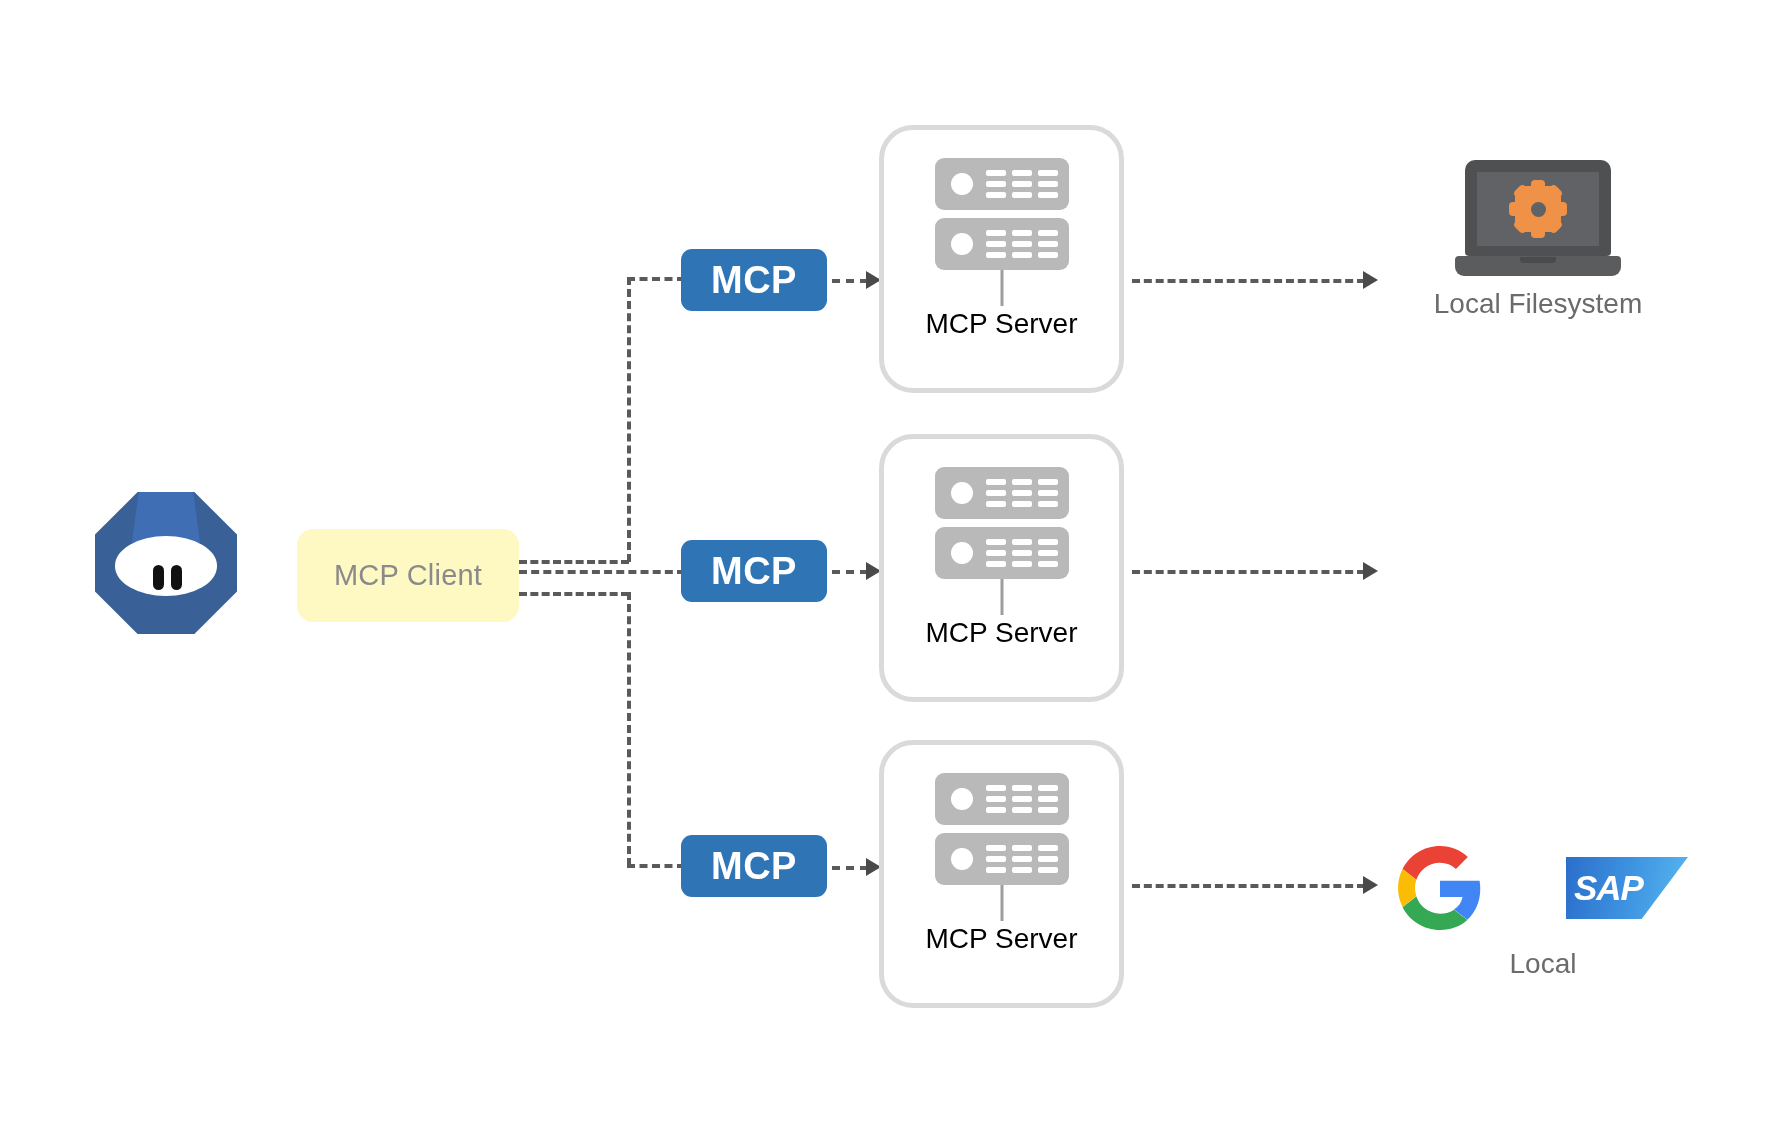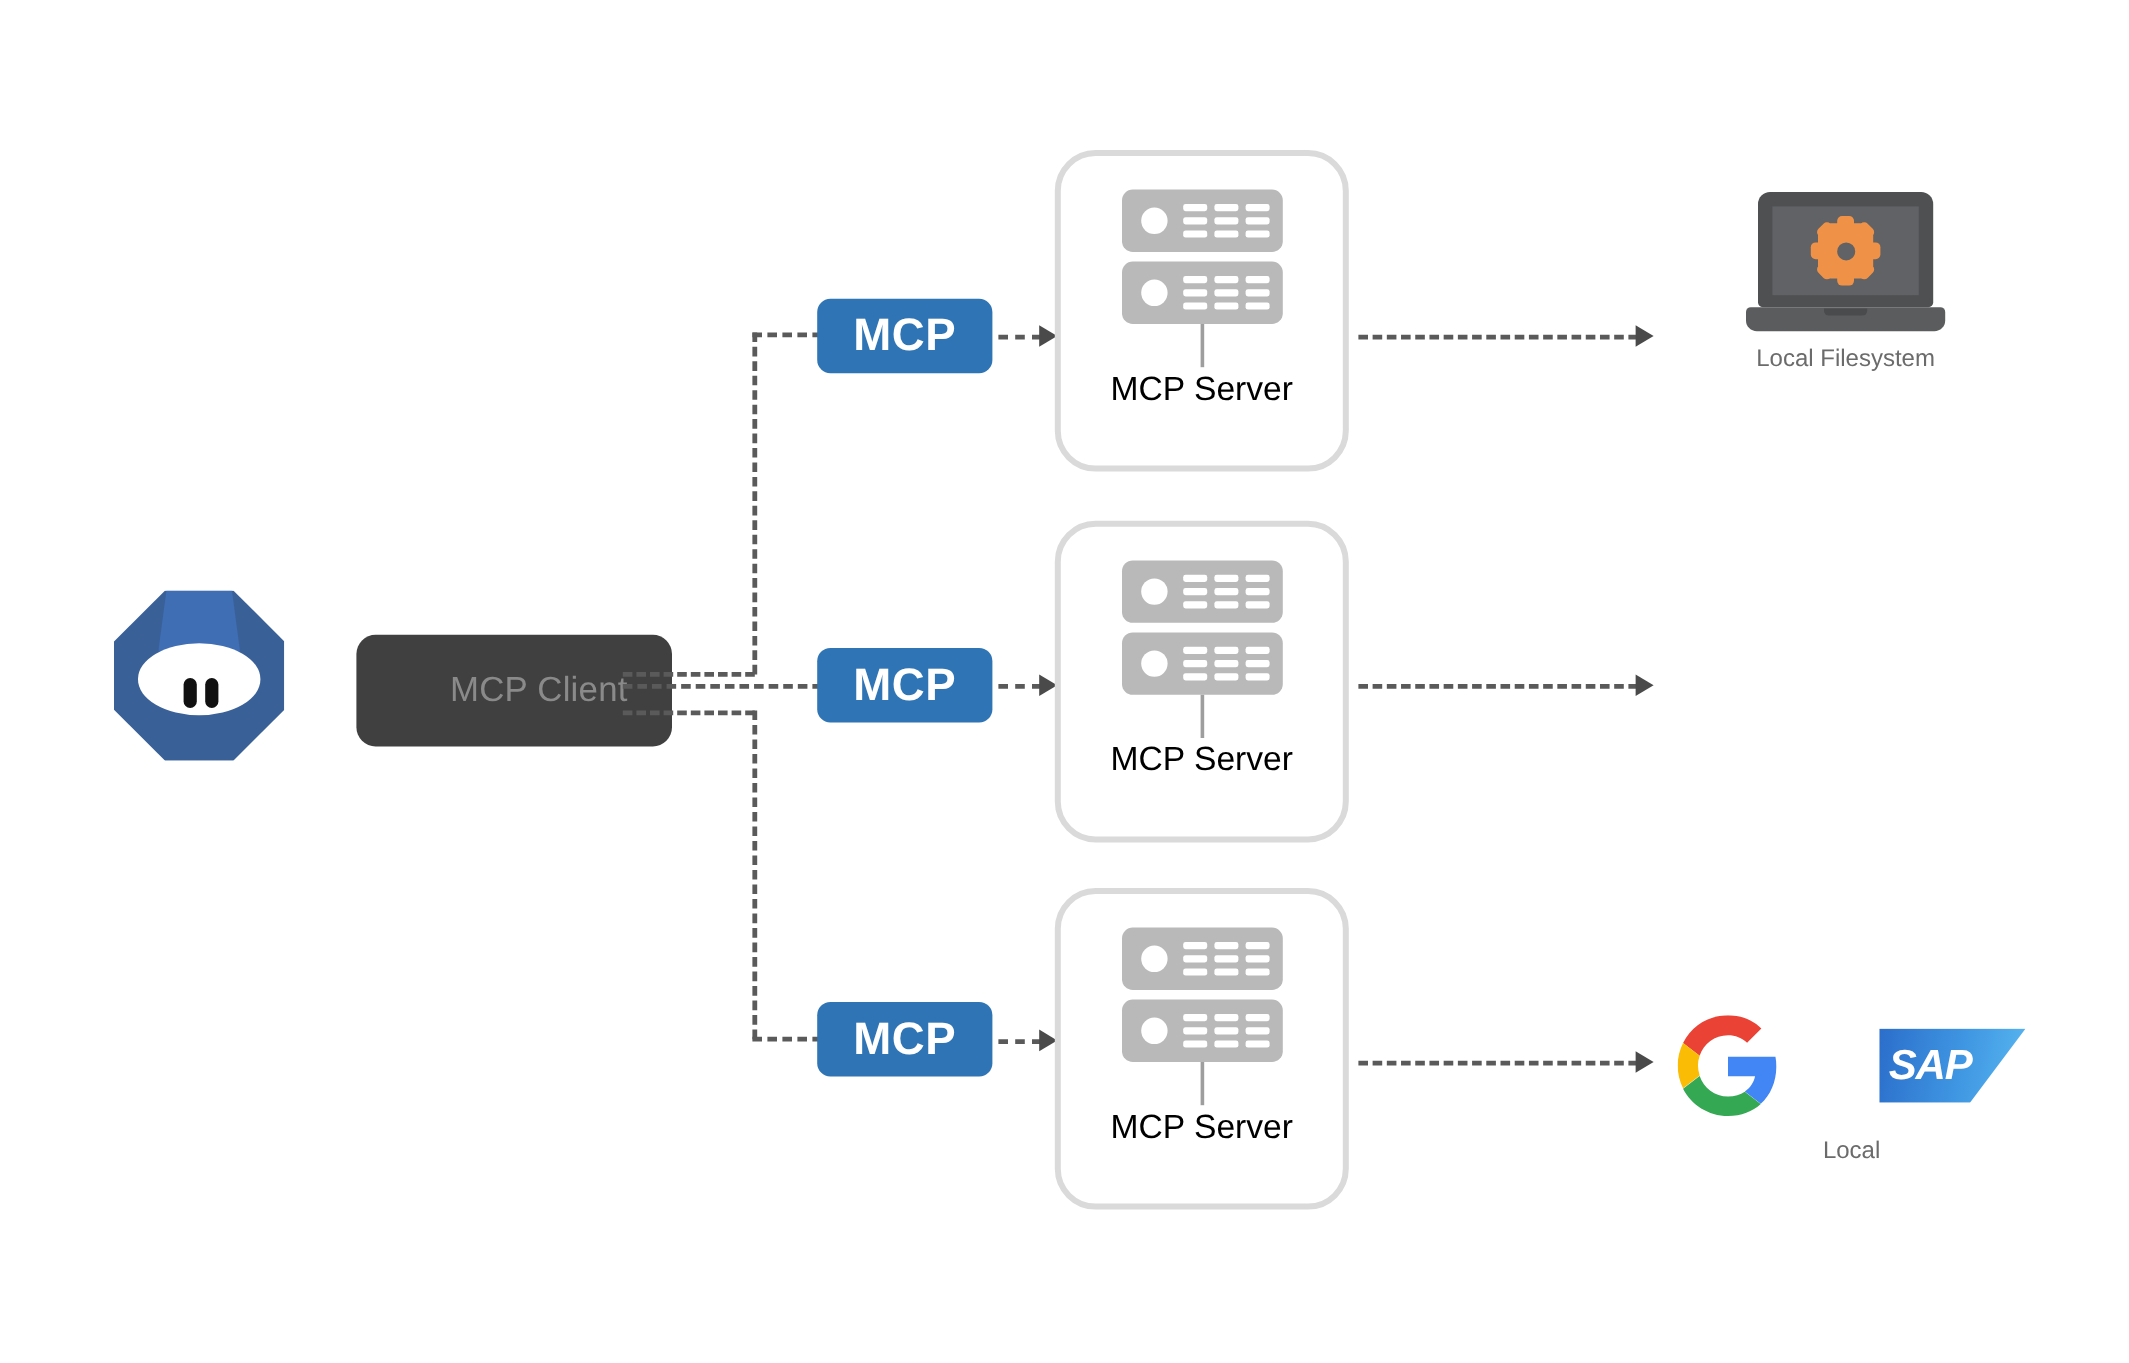--- a/index.html
+++ b/index.html
@@ -52,26 +52,25 @@
     border-radius: 6px;
     top: 48%;
   }
   .robot-eye.l { left: 37%; }
   .robot-eye.r { left: 55%; }
 
   
   .client-box {
     left: 297px; top: 529px;
     width: 222px; height: 93px;
-    background: #404040;
+    background: #fef9c3;
     border-radius: 16px;
     display: flex;
     align-items: center;
     justify-content: center;
-    padding-left: 41px;
   }
   .client-box .label {
     font-size: 29px;
     color: #8a8a8a;
     letter-spacing: 0.2px;
   }
 
   
   .mcp-badge {
     width: 146px; height: 62px;
@@ -153,21 +152,21 @@
     left: 0; right: 0;
     top: 178px;
     text-align: center;
     font-size: 28px;
     color: #000000;
   }
 
   
   .target { text-align: center; }
   .target .t-label {
-    font-size: 20px;
+    font-size: 28px;
     color: #6b6b6b;
     margin-top: 12px;
     white-space: nowrap;
   }
 
   
   .laptop { position: relative; width: 166px; height: 116px; margin: 0 auto; }
   .laptop-lid {
     position: absolute;
     left: 10px; top: 0;

